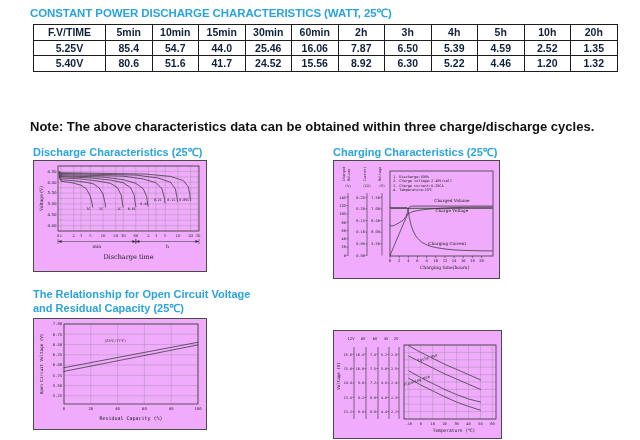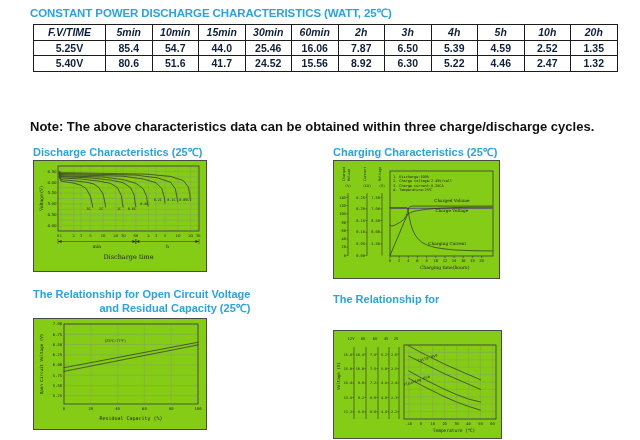--- a/index.html
+++ b/index.html
@@ -4,26 +4,26 @@
 <style>
   html,body{margin:0;padding:0;}
   body{width:640px;height:440px;background:#ffffff;position:relative;overflow:hidden;
        font-family:"Liberation Sans",sans-serif;}
   .abs{position:absolute;}
   .blue{color:#2BA3DC;font-weight:bold;}
   .doc-title{left:30px;top:5px;font-size:11.5px;letter-spacing:-0.1px;text-align:center;}
   table.data{position:absolute;left:33px;top:24px;width:584px;border-collapse:collapse;table-layout:fixed;}
   table.data th,table.data td{border:1px solid #1c1c1c;font-size:10.5px;font-weight:bold;color:#10203a;
        text-align:center;padding:0;height:14.4px;line-height:1;font-family:"Liberation Sans",sans-serif;}
-  table.data th{height:15px;font-style:italic;}
+  table.data th{height:15px;}
   .note{left:30px;top:119px;font-size:13px;font-weight:bold;color:#101010;}
   .sec-title{font-size:11px;line-height:13.5px;}
   #t1{left:33px;top:146px;} #t2{left:333px;top:146px;text-align:center;}
-  #t3{left:33px;top:288px;text-align:right;} #t4{left:333px;top:293px;}
-  .chart-box{position:absolute;border:1px solid #4a4a4a;background:#84cc16;}
+  #t3{left:33px;top:288px;} #t4{left:333px;top:293px;}
+  .chart-box{position:absolute;border:1px solid #4a4a4a;background:#f0abfc;}
   #c1{left:33px;top:160px;width:172px;height:110px;}
   #c2{left:333px;top:160px;width:165px;height:117px;}
   #c3{left:33px;top:318px;width:172px;height:110px;}
   #c4{left:333px;top:330px;width:167px;height:107px;}
   svg text{fill:#222;}
 </style>
 </head>
 <body>
 
 <div class="abs blue doc-title">CONSTANT POWER DISCHARGE CHARACTERISTICS (WATT, 25℃)</div>
@@ -78,21 +78,21 @@
         <td>5.40V</td>
         <td>80.6</td>
         <td>51.6</td>
         <td>41.7</td>
         <td>24.52</td>
         <td>15.56</td>
         <td>8.92</td>
         <td>6.30</td>
         <td>5.22</td>
         <td>4.46</td>
-        <td>2.47</td>
+        <td>1.20</td>
         <td>1.32</td>
       </tr>
     </tbody>
 </table>
 
 <div class="abs note">Note: The above characteristics data can be obtained within three charge/discharge cycles.</div>
 
 <div class="abs blue sec-title" id="t1">Discharge Characteristics (25℃)</div>
 <div class="abs chart-box" id="c1"><svg width="170" height="108" viewBox="0 0 170 108">
       <line x1="24" y1="70" x2="165" y2="70" stroke="#8b8b8b" stroke-width="0.35"></line>
@@ -298,21 +298,20 @@
       <text x="137.2" y="90.5" font-size="3.8" text-anchor="middle" font-family="&quot;DejaVu Sans Mono&quot;,monospace">80</text>
       <text x="164" y="90.5" font-size="3.8" text-anchor="middle" font-family="&quot;DejaVu Sans Mono&quot;,monospace">100</text>
       <text x="0" y="0" font-size="4.2" text-anchor="middle" font-family="&quot;DejaVu Sans Mono&quot;,monospace" transform="translate(9,45) rotate(-90)">Open Circuit Voltage (V)</text>
       <text x="97" y="101" font-size="5" text-anchor="middle" font-family="&quot;DejaVu Sans Mono&quot;,monospace">Residual Capacity (%)</text>
       <polyline points="30.00,48.69 164.00,23.26" fill="none" stroke="#2b2b2b" stroke-width="0.7" stroke-linejoin="round" stroke-linecap="round"></polyline>
       <polyline points="30.00,52.38 164.00,25.92" fill="none" stroke="#2b2b2b" stroke-width="0.7" stroke-linejoin="round" stroke-linecap="round"></polyline>
       <text x="70.19999999999999" y="22.641025641025635" font-size="3.6" text-anchor="start" font-family="&quot;DejaVu Sans Mono&quot;,monospace">(25℃/77℉)</text>
     </svg></div>
 
 <div class="abs blue sec-title" id="t4">
-  <div>The Relationship for</div>
 </div>
 <div class="abs chart-box" id="c4"><svg width="165" height="105" viewBox="0 0 165 105">
       <text x="0" y="0" font-size="4.2" text-anchor="middle" font-family="&quot;DejaVu Sans Mono&quot;,monospace" transform="translate(6,45) rotate(-90)">Voltage (V)</text>
       <text x="17" y="9" font-size="3.8" text-anchor="middle" font-family="&quot;DejaVu Sans Mono&quot;,monospace">12V</text>
       <line x1="20" y1="16" x2="20" y2="88" stroke="#2b2b2b" stroke-width="0.6"></line>
       <line x1="18.4" y1="23.200000000000003" x2="20" y2="23.200000000000003" stroke="#2b2b2b" stroke-width="0.5"></line>
       <text x="18" y="24.500000000000004" font-size="3.4" text-anchor="end" font-family="&quot;DejaVu Sans Mono&quot;,monospace">15.6</text>
       <line x1="18.4" y1="37.6" x2="20" y2="37.6" stroke="#2b2b2b" stroke-width="0.5"></line>
       <text x="18" y="38.9" font-size="3.4" text-anchor="end" font-family="&quot;DejaVu Sans Mono&quot;,monospace">15.0</text>
       <line x1="18.4" y1="52" x2="20" y2="52" stroke="#2b2b2b" stroke-width="0.5"></line>

